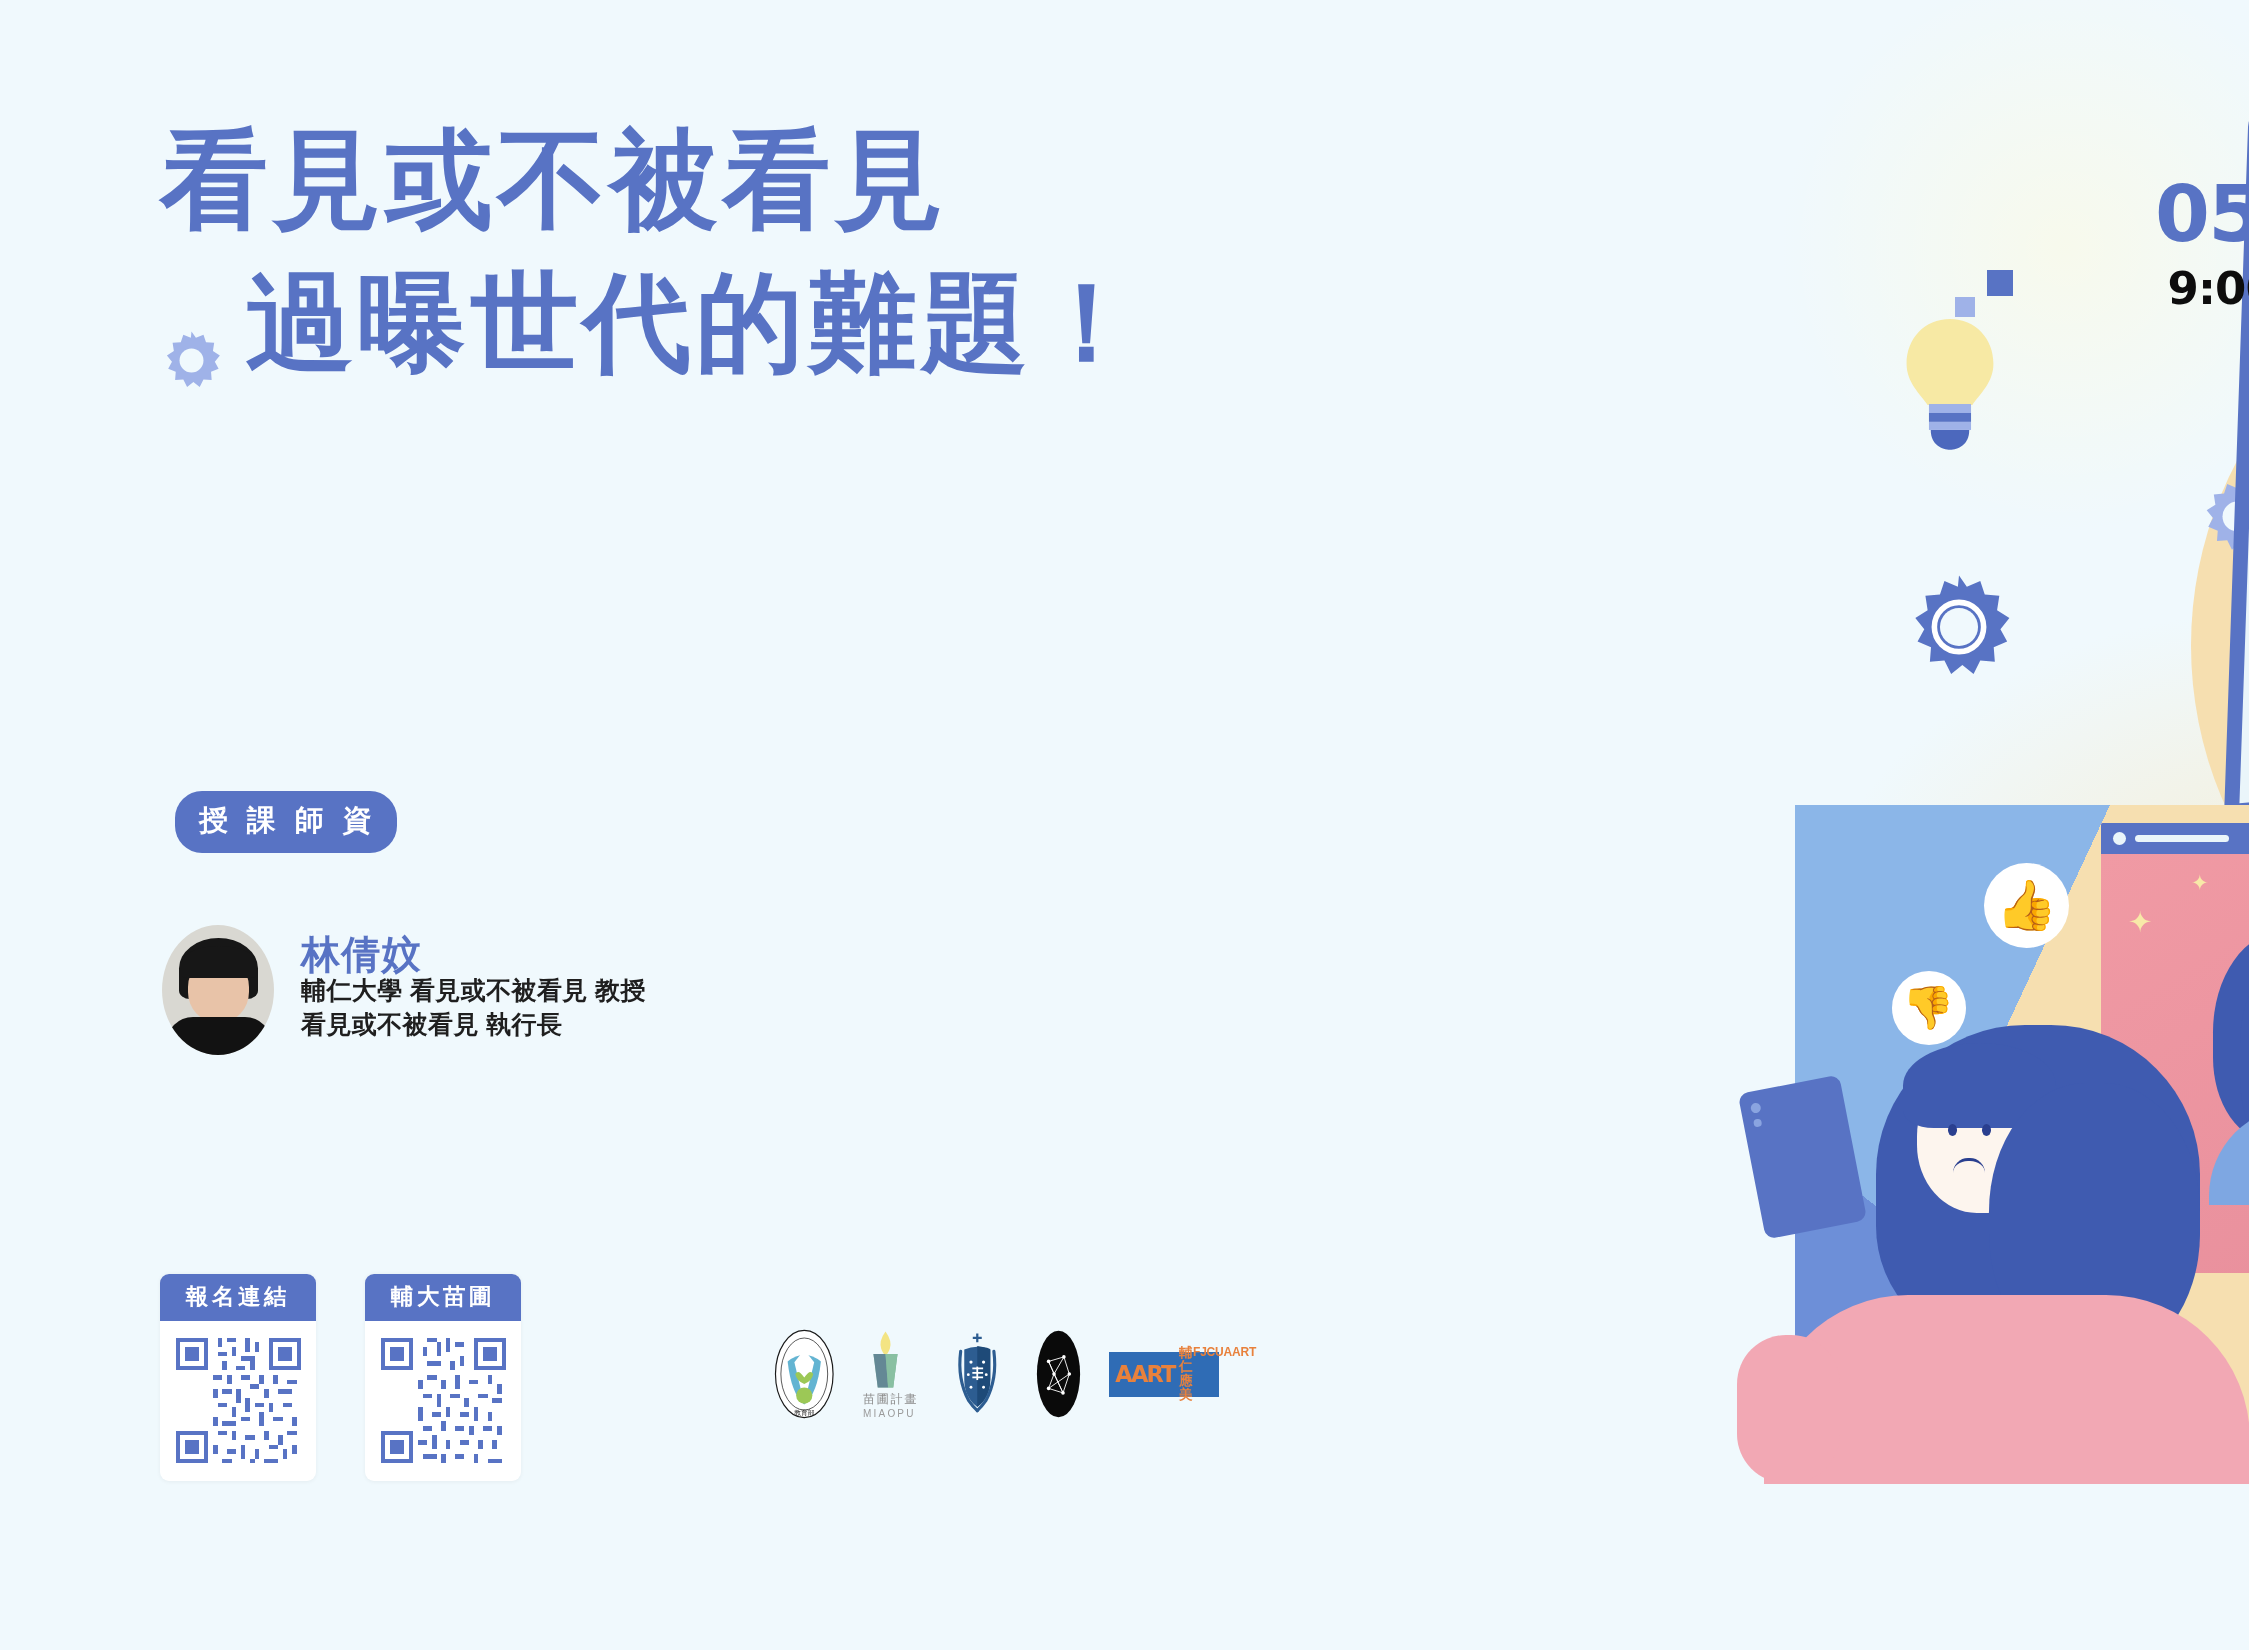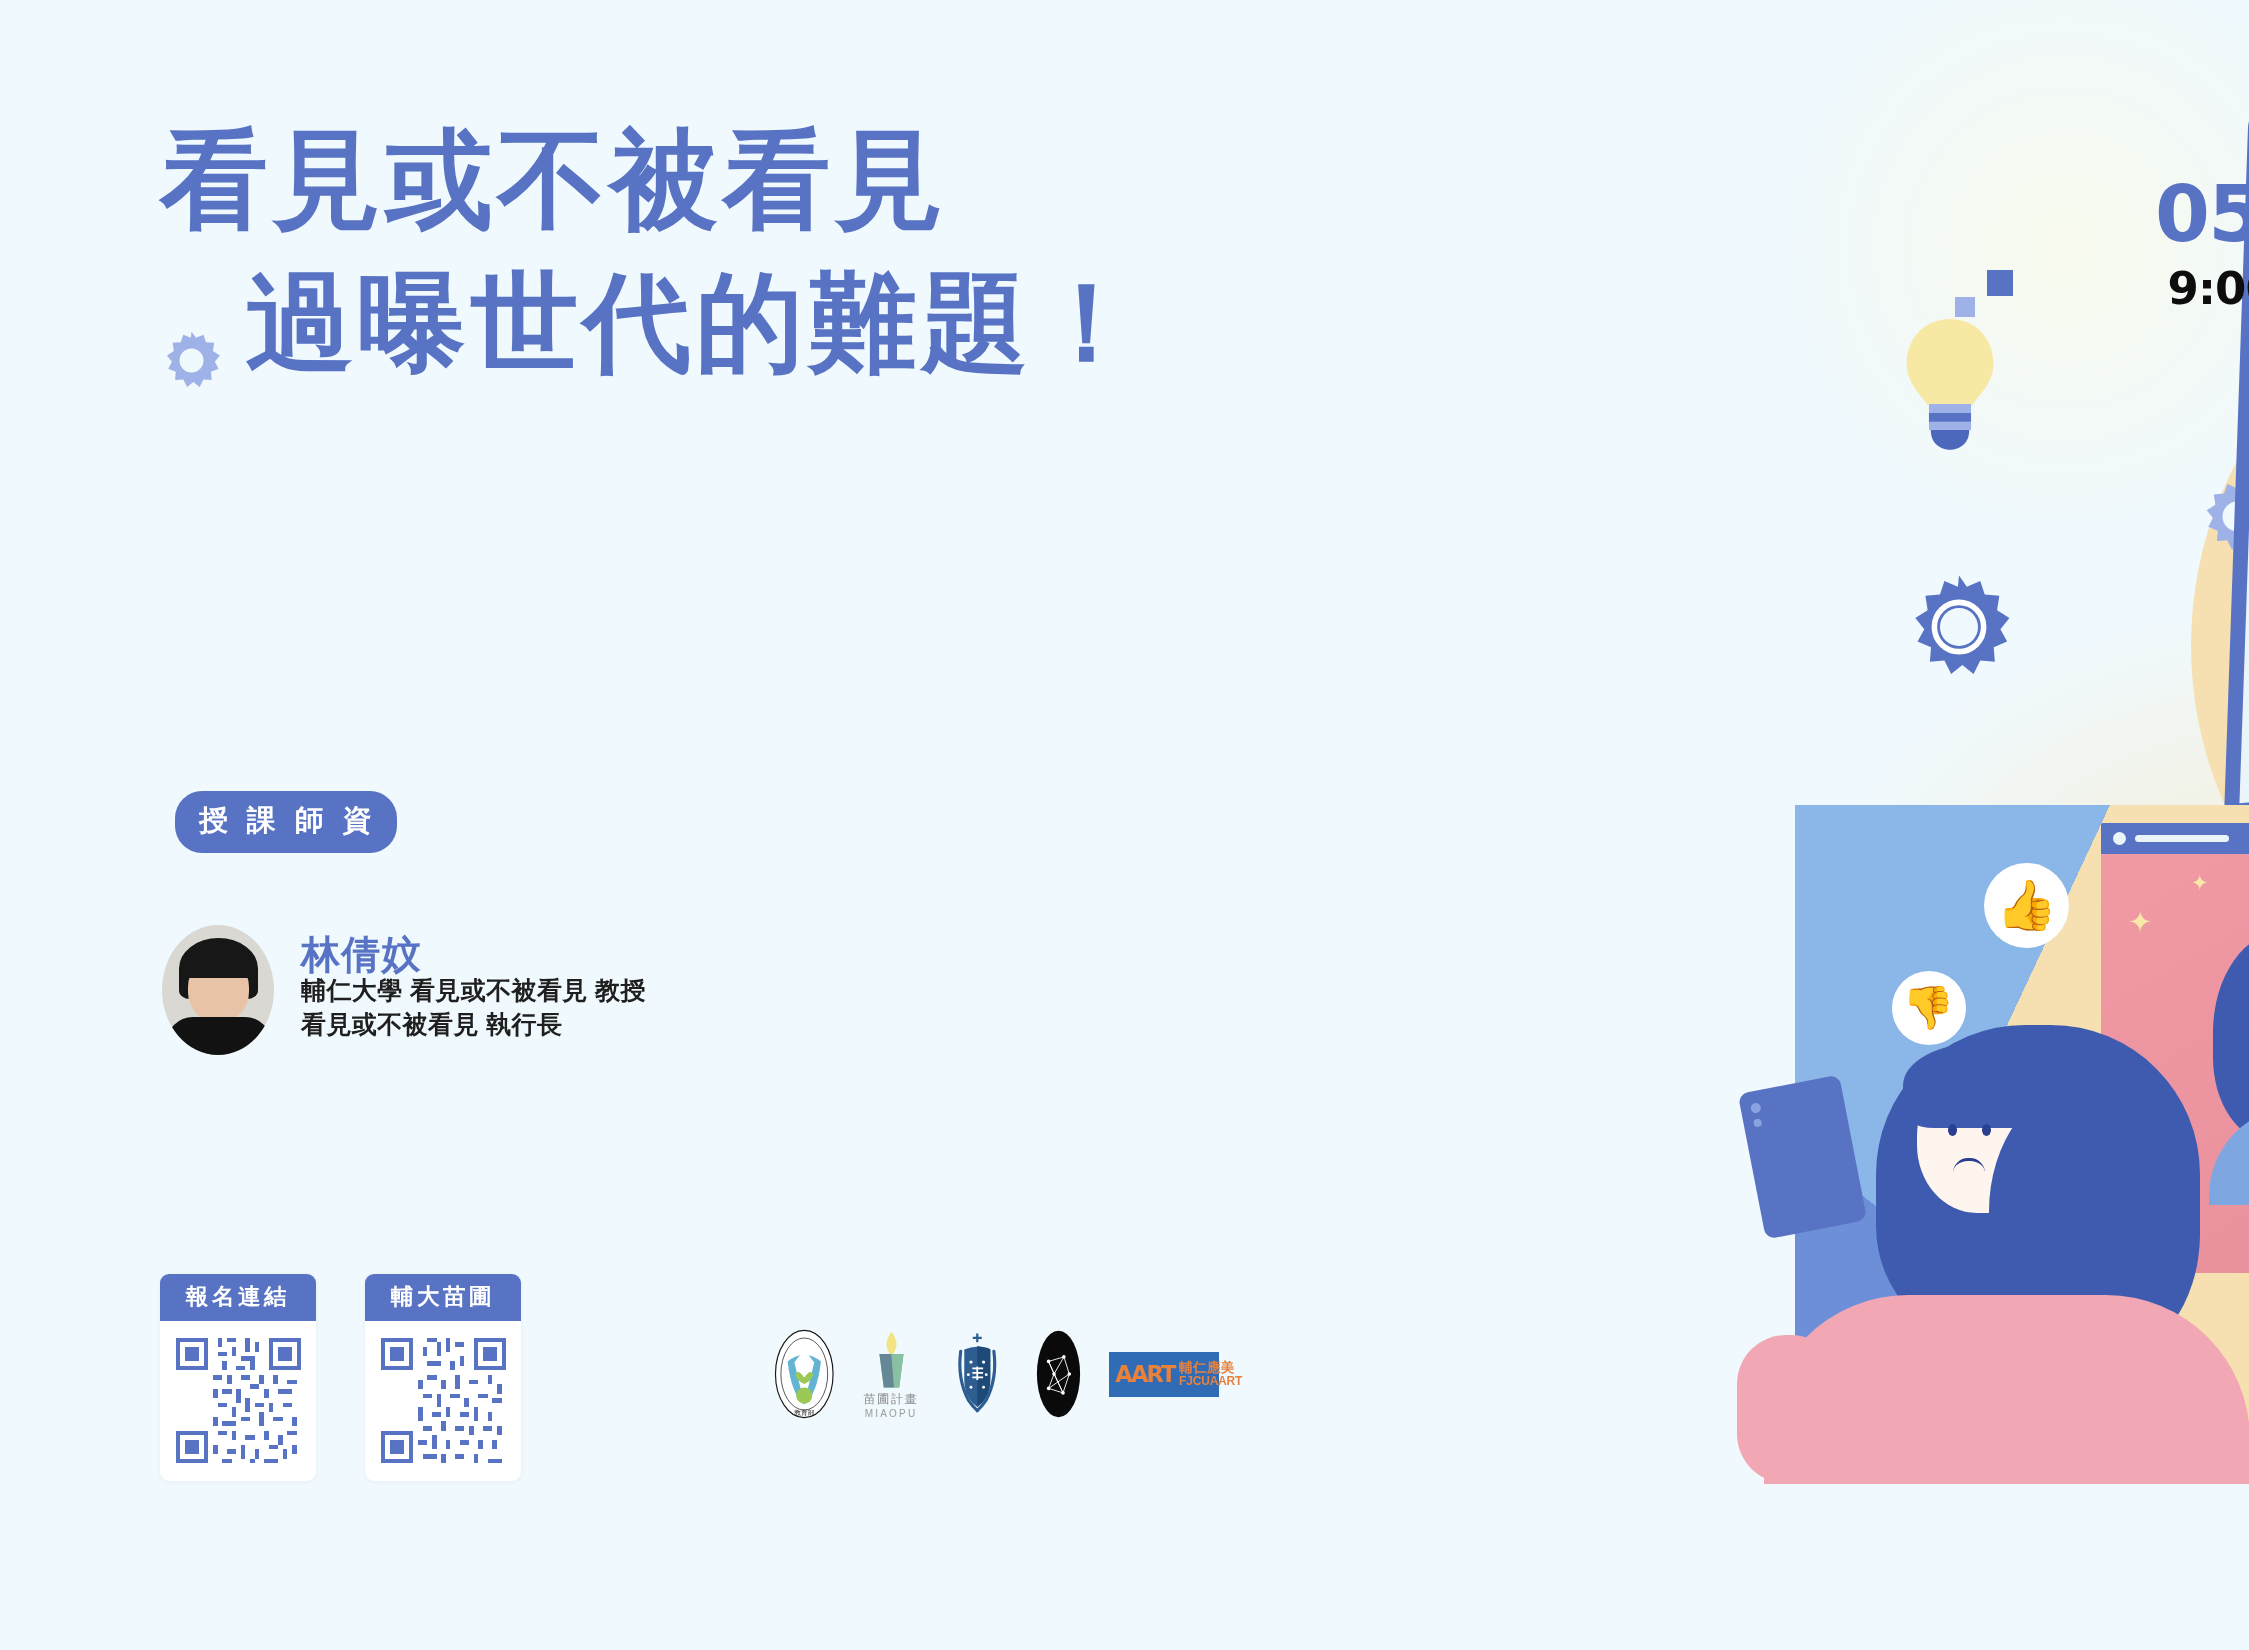--- a/index.html
+++ b/index.html
@@ -141,32 +141,32 @@
     text-align: center; padding: 7.2px 0 9px;
   }
   .qr-img { width: 135px; height: 135px; margin: 11.7px 0 13.5px; }
 
   .logo-row {
     position: absolute; left: 774px; top: 1312px;
     display: flex; align-items: center; gap: 28px;
   }
   .logo { flex: none; display: flex; flex-direction: column; align-items: center; }
   .logo-moe { width: 61px; height: 90px; }
-  .logo-miaopu { width: 56px; height: 90px; display: flex; flex-direction: column; align-items: center; }
+  .logo-miaopu { width: 56px; height: 90px; display: flex; flex-direction: column; align-items: flex-start; }
   .miaopu-cn { font-size: 12px; color: #8c8c8c; letter-spacing: 1.8px; margin-top: 1.8px; }
   .miaopu-en { font-size: 10px; color: #9b9b9b; letter-spacing: 2.2px; }
   .logo-fju { width: 61px; height: 92px; }
   .logo-black { width: 45px; height: 90px; }
   .logo-art {
     width: 110px; height: 45px; background: #2f6cb5;
     display: flex; align-items: center; gap: 4.5px; padding: 0 6.3px;
   }
   .art-mark { font-size: 22.5px; font-weight: 900; color: #e8813c; letter-spacing: -1.8px; line-height: 1;
               font-family: "DejaVu Sans", sans-serif; }
-  .art-txt { display: flex; flex-direction: column; color: #e8813c; line-height: 1.05; }
+  .art-txt { display: flex; color: #e8813c; line-height: 1.05; }
   .art-cn { font-size: 13.5px; font-weight: 800; letter-spacing: 0.4px; }
   .art-en { font-size: 12px; font-weight: 800; letter-spacing: -0.2px; }
 
   
   .date-block { position: absolute; left: 2155px; top: 175px; z-index: 25; }
   .date-main { display: flex; align-items: baseline; gap: 11.7px; }
   .date-num { font-size: 79px; font-weight: 800; color: #5873c4; line-height: 1;
               font-family: "DejaVu Sans", sans-serif; letter-spacing: -1.8px; }
   .time-row { display: flex; align-items: center; gap: 10.8px; margin-top: 11.7px; padding-left: 12.6px; }
   .time-txt { font-size: 45px; font-weight: 800; color: #0d0d0d; line-height: 1;

